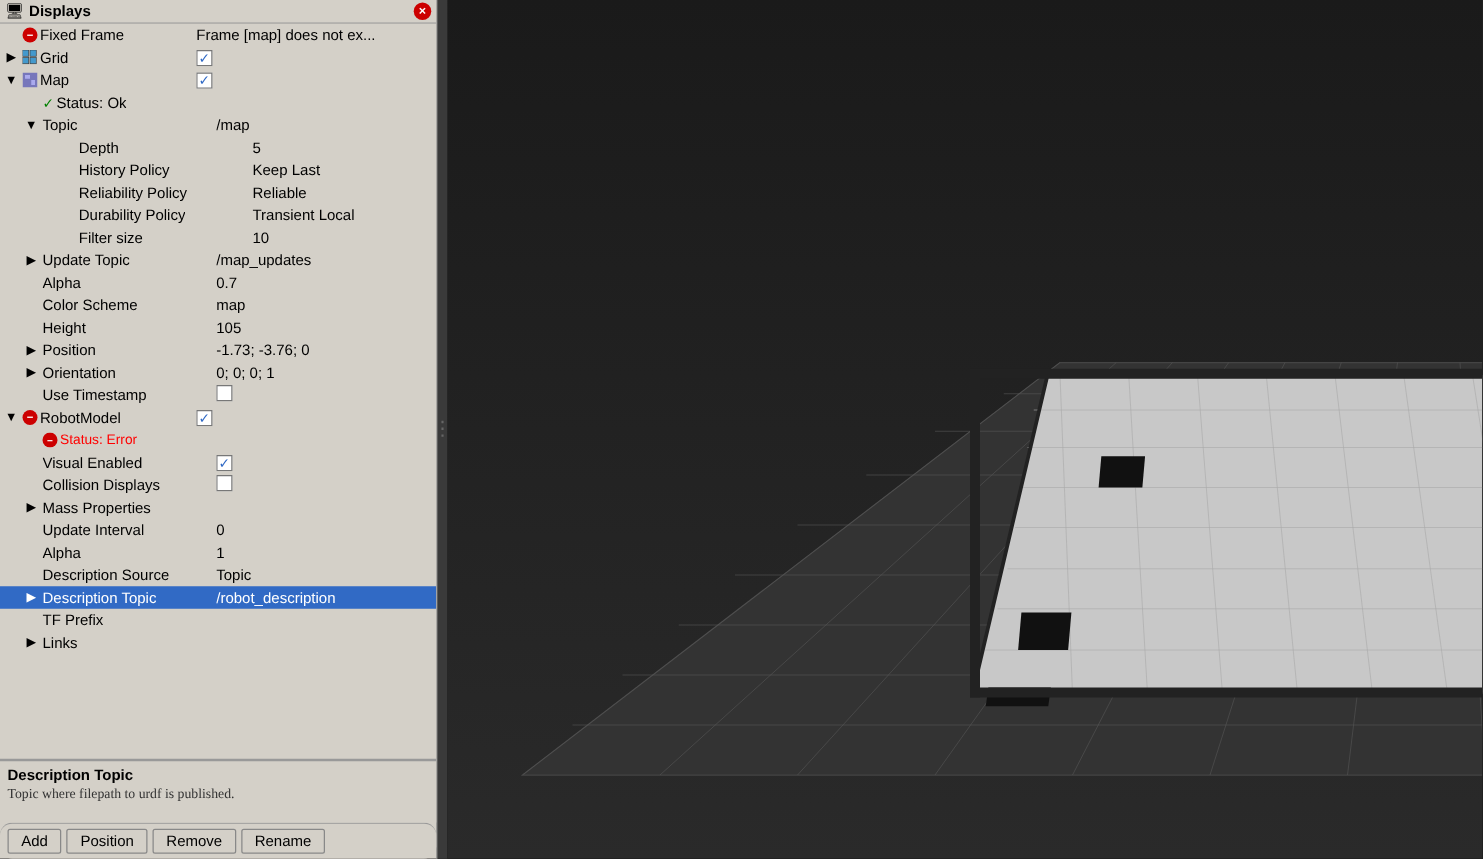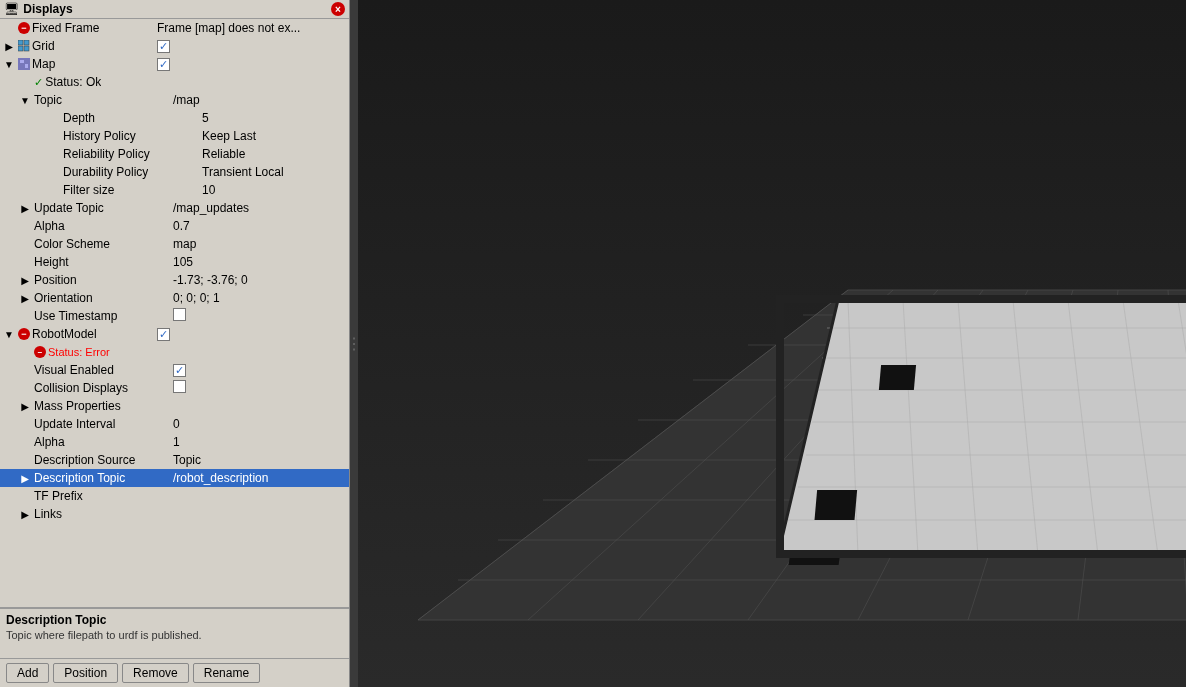--- a/index.html
+++ b/index.html
@@ -173,30 +173,32 @@
       flex-shrink: 0;
     }
     .info-title {
       font-weight: bold;
       font-size: 12px;
       margin-bottom: 2px;
     }
     .info-desc {
       font-size: 11px;
       color: #333;
+      font-family: Liberation Serif, serif;
     }
 
     
     .button-bar {
       background: #d4d0c8;
       border-top: 1px solid #999;
       padding: 4px 6px;
       display: flex;
       gap: 4px;
       flex-shrink: 0;
+      border-radius: 10px;
     }
     .btn {
       background: #d4d0c8;
       border: 1px solid #888;
       padding: 2px 10px;
       font-size: 12px;
       cursor: pointer;
       border-radius: 2px;
     }
 

